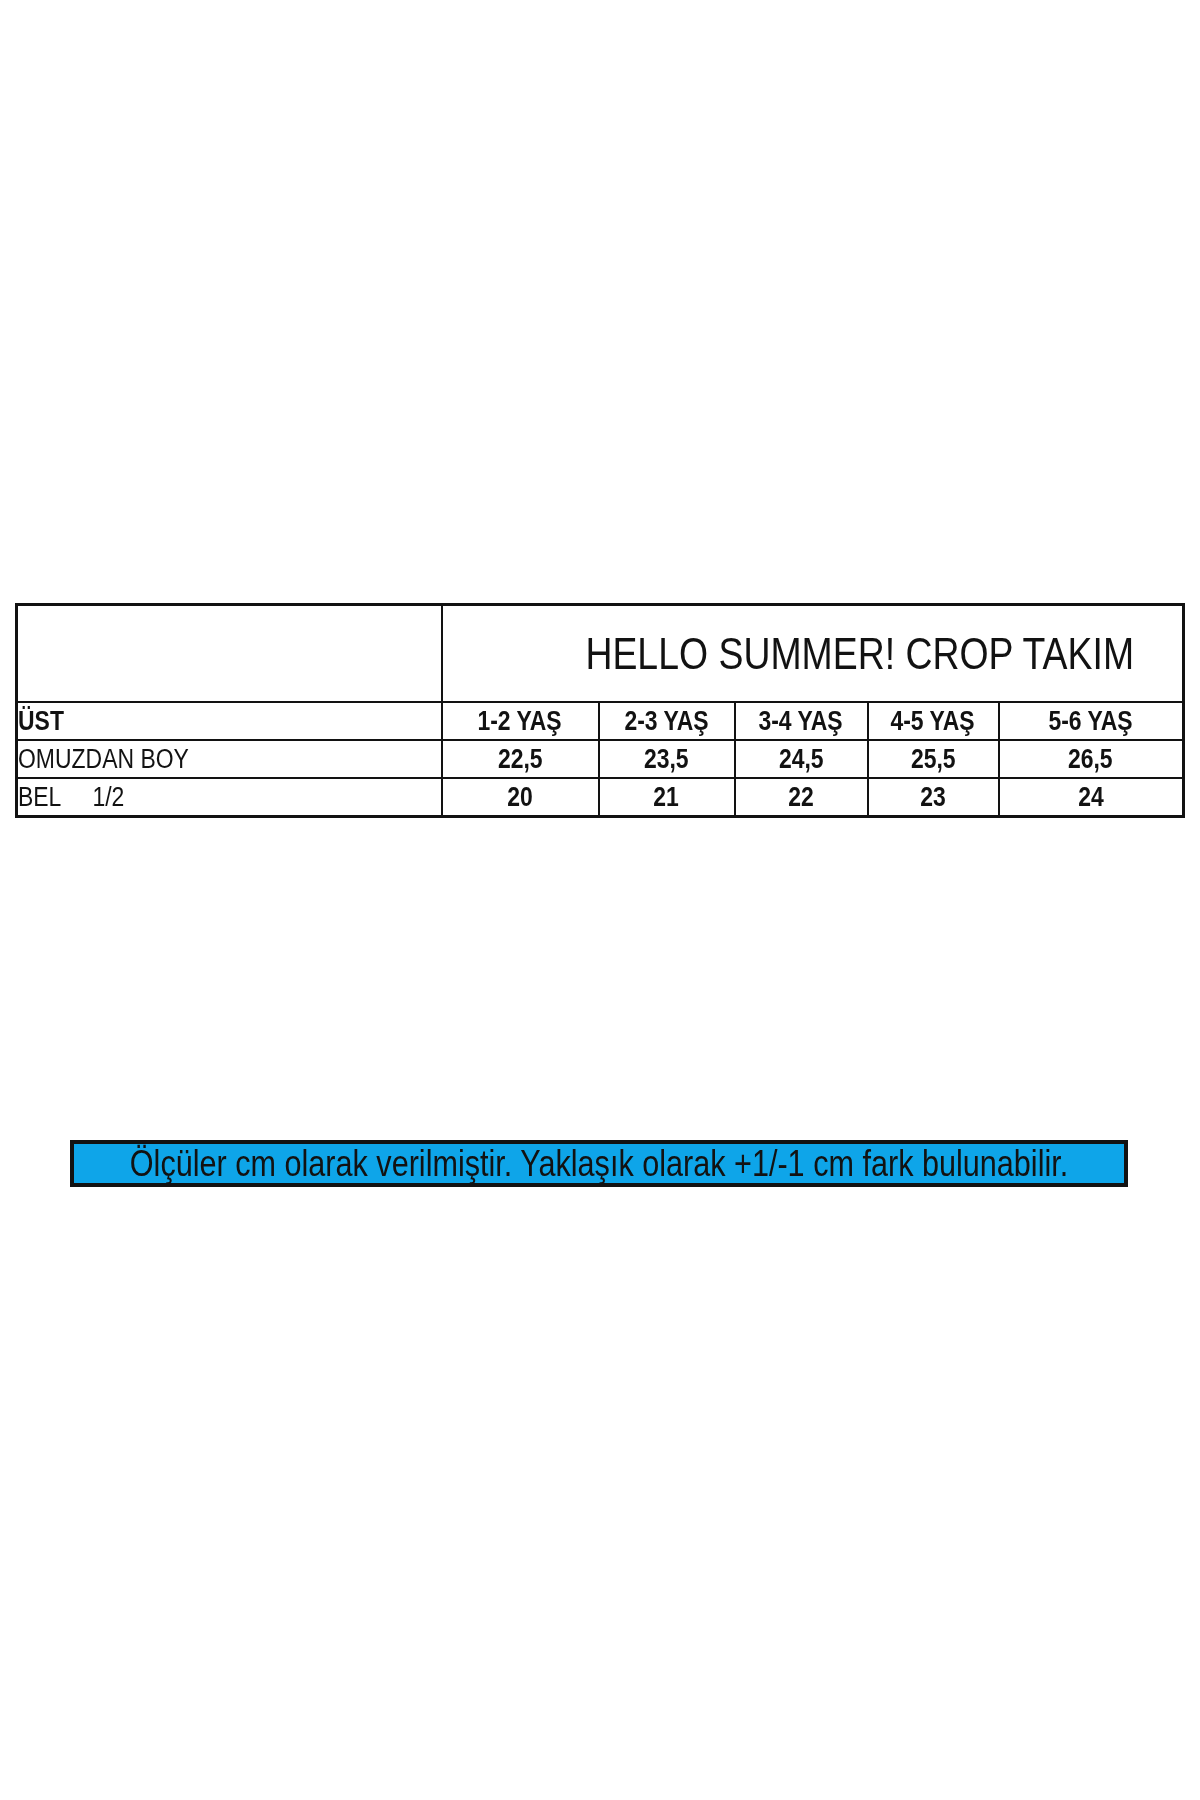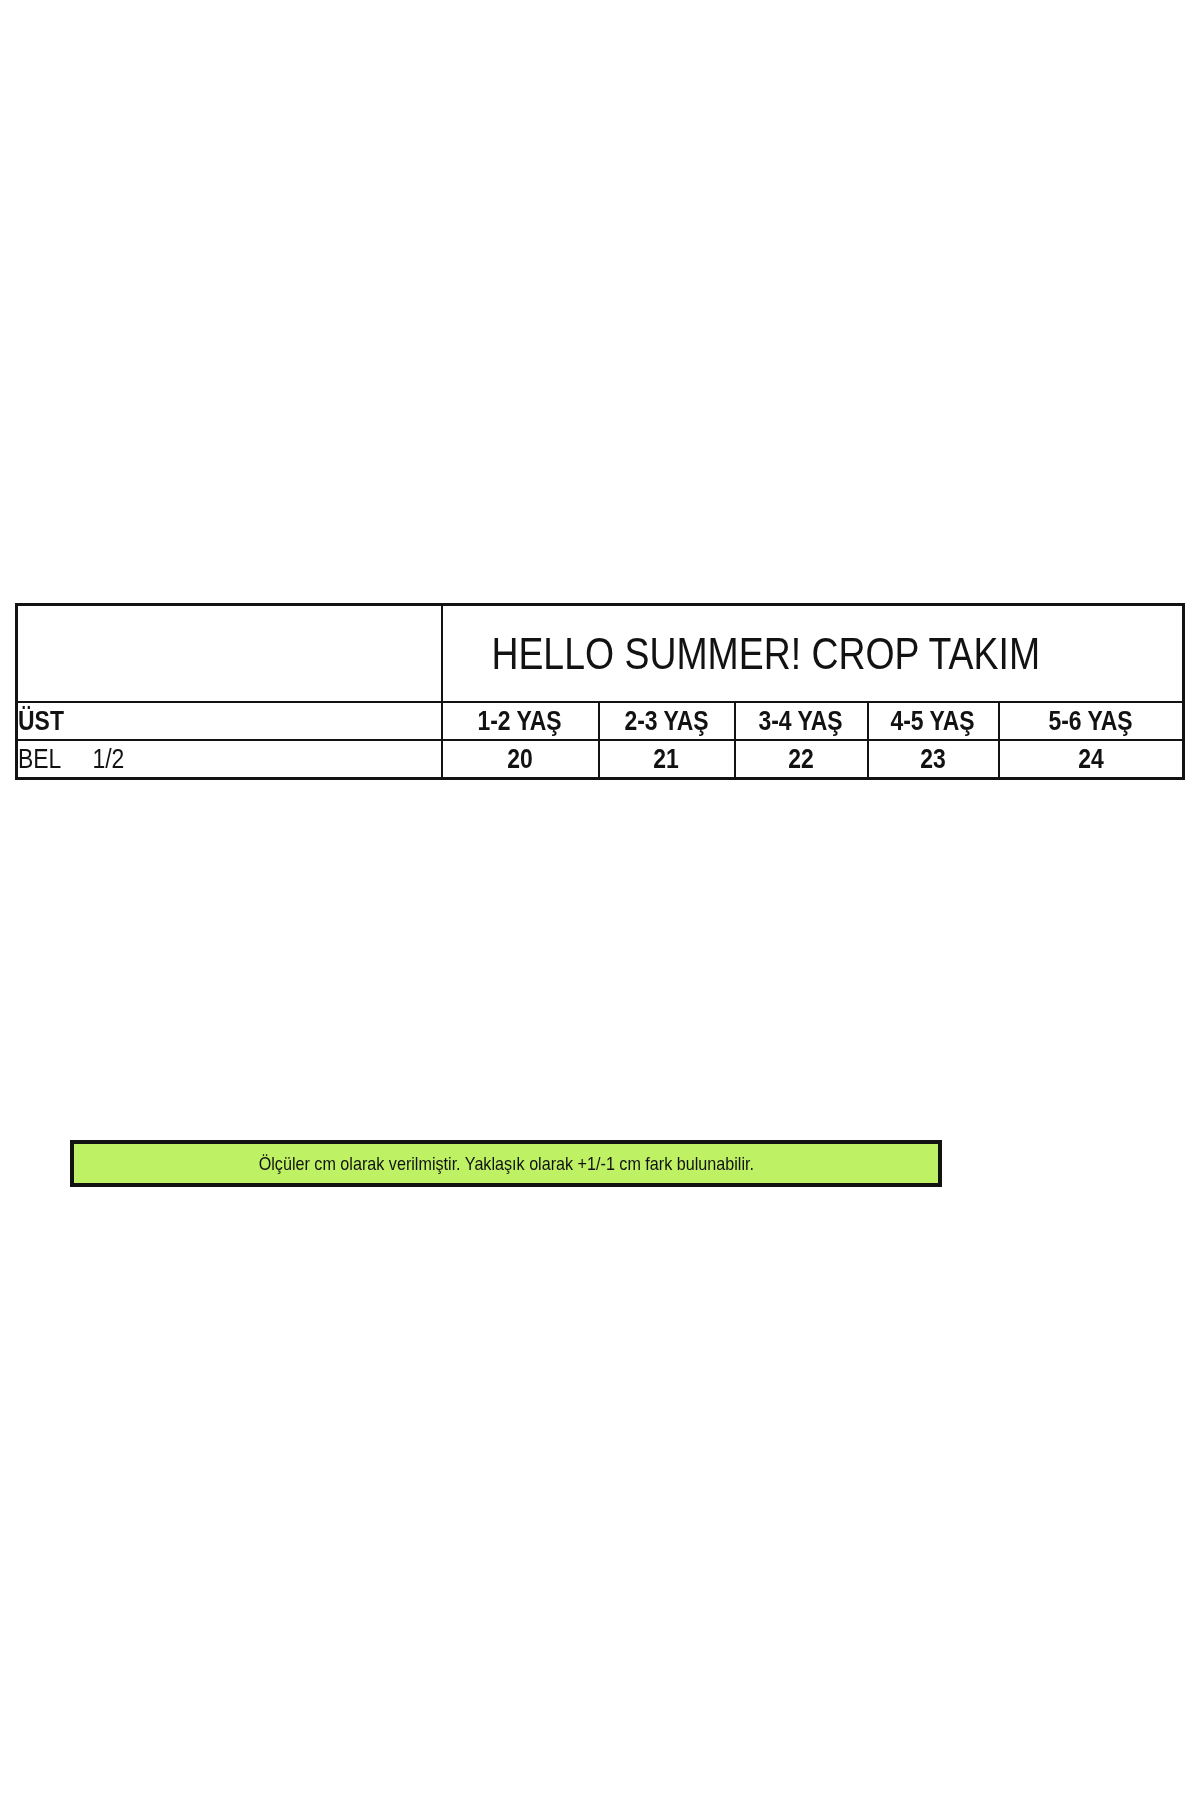--- a/index.html
+++ b/index.html
@@ -27,21 +27,21 @@
   }
   table.size-chart td {
     border: 2px solid #121212;
     overflow: hidden;
     padding: 0;
   }
   tr.title-row td {
     height: 95px;
   }
   td.title-cell {
-    text-align: left;
+    text-align: right;
     vertical-align: middle;
     font-size: 44px;
     letter-spacing: 0px;
   }
   tr.data-row td {
     height: 36px;
     border-radius: 7px;
   }
   td.label-cell {
     text-align: left;
@@ -67,29 +67,29 @@
   .cnd.left {
     transform-origin: left center;
   }
   .cnd.center {
     transform-origin: center center;
   }
   .note-box {
     position: absolute;
     left: 70px;
     top: 1140px;
-    width: 872px;
+    width: 1058px;
     height: 47px;
     box-sizing: border-box;
     border: 4px solid #121212;
-    background: #bef264;
+    background: #0ea5e9;
     display: flex;
     align-items: center;
     justify-content: center;
-    font-size: 19px;
+    font-size: 36px;
   }
 </style>
 </head>
 <body>
 
 <div class="page">
 
   <table class="size-chart">
     <colgroup>
       <col style="width:425px">
@@ -112,20 +112,30 @@
           <span class="cnd left">ÜST</span>
         </td>
         <td class="value-cell"><span class="cnd center">1-2 YAŞ</span></td>
         <td class="value-cell"><span class="cnd center">2-3 YAŞ</span></td>
         <td class="value-cell"><span class="cnd center">3-4 YAŞ</span></td>
         <td class="value-cell"><span class="cnd center">4-5 YAŞ</span></td>
         <td class="value-cell"><span class="cnd center">5-6 YAŞ</span></td>
       </tr>
 
 
+      <tr class="data-row">
+        <td class="label-cell">
+          <span class="cnd left">OMUZDAN BOY</span>
+        </td>
+        <td class="value-cell"><span class="cnd center">22,5</span></td>
+        <td class="value-cell"><span class="cnd center">23,5</span></td>
+        <td class="value-cell"><span class="cnd center">24,5</span></td>
+        <td class="value-cell"><span class="cnd center">25,5</span></td>
+        <td class="value-cell"><span class="cnd center">26,5</span></td>
+      </tr>
 
 
       <tr class="data-row">
         <td class="label-cell">
           <span class="cnd left">BEL     1/2</span>
         </td>
         <td class="value-cell"><span class="cnd center">20</span></td>
         <td class="value-cell"><span class="cnd center">21</span></td>
         <td class="value-cell"><span class="cnd center">22</span></td>
         <td class="value-cell"><span class="cnd center">23</span></td>

